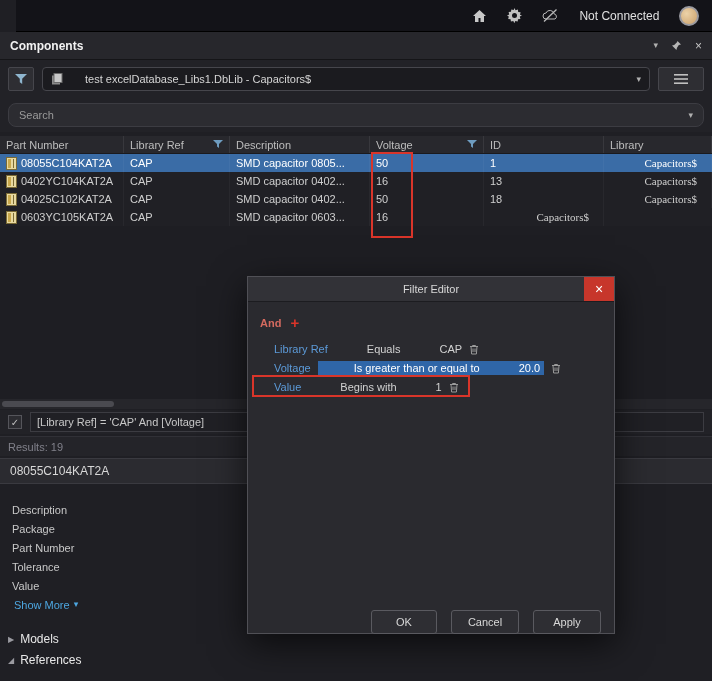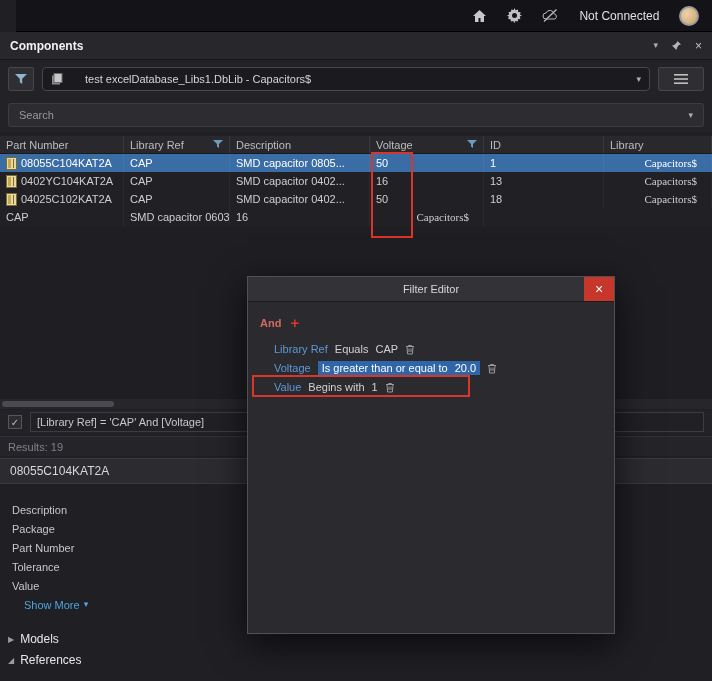--- a/index.html
+++ b/index.html
@@ -28,21 +28,21 @@
   .tool-btn{width:26px;height:24px;background:#2e2e33;border:1px solid #46464c;border-radius:2px;
     display:flex;align-items:center;justify-content:center;}
   .combo{flex:1;height:24px;background:#1b1b1f;border:1px solid #46464c;border-radius:4px;
     display:flex;align-items:center;gap:22px;padding:0 8px;color:#d5d5d5;}
   .combo .caret{margin-left:auto;}
   .menu-btn{width:46px;height:24px;background:#2e2e33;border:1px solid #46464c;border-radius:2px;
     display:flex;align-items:center;justify-content:center;}
   
   .search-row{position:absolute;left:0;top:98px;width:712px;height:34px;background:#222227;
     display:flex;align-items:center;padding:0 8px;}
-  .search-box{flex:1;height:24px;background:#2c2c31;border:1px solid #3c3c42;border-radius:3px;
+  .search-box{flex:1;height:24px;background:#2c2c31;border:1px solid #3c3c42;border-radius:8px;
     display:flex;align-items:center;gap:16px;padding:0 10px;}
   .search-box input{flex:1;background:transparent;border:none;outline:none;color:#ddd;
     font-family:inherit;font-size:11px;}
   .search-box input::placeholder{color:#9a9a9a;}
   
   .grid-row{display:grid;grid-template-columns:124px 106px 140px 114px 120px 108px;}
   .thead{position:absolute;left:0;top:136px;width:712px;height:18px;background:#28282d;border-bottom:1px solid #1a1a1e;}
   .th{display:flex;align-items:center;gap:4px;padding:0 6px;color:#bdbdbd;border-right:1px solid #38383d;
     overflow:hidden;white-space:nowrap;}
   .th .funnel{margin-left:auto;}
@@ -63,21 +63,21 @@
   .expr-box{flex:1;height:20px;background:#202025;border:1px solid #3c3c42;display:flex;align-items:center;
     padding:0 6px;overflow:hidden;white-space:nowrap;color:#c8c8c8;}
   .results-row{position:absolute;left:0;top:436px;width:712px;height:20px;background:#242429;
     display:flex;align-items:center;padding:0 8px;color:#80808a;border-top:1px solid #303036;}
   
   .part-bar{position:absolute;left:0;top:458px;width:712px;height:26px;background:#2b2b30;
     border-top:1px solid #3a3a40;border-bottom:1px solid #3a3a40;display:flex;align-items:center;
     padding:0 10px;color:#d8d8d8;font-size:12px;}
   .params{position:absolute;left:0;top:500px;width:240px;}
   .param{height:19px;display:flex;align-items:center;padding-left:12px;color:#c8c8c8;}
-  .show-more{height:19px;display:flex;align-items:center;gap:4px;padding-left:24px;color:#4da6e0;}
+  .show-more{height:19px;display:flex;align-items:center;gap:4px;padding-left:14px;color:#4da6e0;}
   .show-more .caret{color:#4da6e0;}
   .section{position:absolute;left:0;width:240px;height:18px;display:flex;align-items:center;gap:6px;
     padding-left:8px;color:#e8e8e8;font-size:12px;}
   .section .arrow{color:#9a9aa0;font-size:8px;}
   .sec-models{top:630px;}
   .sec-references{top:651px;}
   
   .annotation{position:absolute;border:2px solid #d9352a;background:transparent;pointer-events:none;}
   .ann-table{left:371px;top:152px;width:42px;height:86px;z-index:5;}
   .ann-cond{left:4px;top:73px;width:218px;height:22px;z-index:12;}
@@ -88,21 +88,21 @@
     align-items:center;justify-content:center;color:#d8d8d8;position:relative;}
   .dialog-close{position:absolute;right:0;top:0;width:30px;height:24px;background:#c7362b;color:#fff;
     display:flex;align-items:center;justify-content:center;font-size:14px;}
   .dialog-body{position:relative;height:332px;}
   .and-row{position:absolute;left:12px;top:13px;display:flex;align-items:center;gap:9px;}
   .and-label{color:#d46a5f;font-weight:bold;}
   .add-plus{color:#d9352a;font-weight:bold;font-size:15px;line-height:1;}
   .cond{position:absolute;left:26px;display:flex;align-items:center;gap:7px;height:18px;}
   .cond-0{top:38px;}.cond-1{top:57px;}.cond-2{top:76px;}
   .fld{color:#5c9ad8;}
-  .op,.val{color:#d2d2d2;}
+  .op,.val{color:#d2d2d2;margin-left:32px;}
   .hl{background:#2f66a8;padding:1px 4px;display:flex;gap:7px;}
   .hl .op,.hl .val{color:#fff;}
   .dlg-buttons{position:absolute;right:13px;top:308px;display:flex;gap:14px;}
   .dlg-btn{height:24px;background:#2e2e33;border:1px solid #5a5a60;border-radius:3px;color:#d8d8d8;
     display:flex;align-items:center;justify-content:center;}
   .btn-ok{width:66px;}.btn-cancel{width:68px;}.btn-apply{width:68px;}
 </style>
 </head>
 <body>
 
@@ -255,20 +255,30 @@
         </span>
       <span>04025C102KAT2A</span>
     </div>
     <div class="td">CAP</div>
     <div class="td">SMD capacitor 0402...</div>
     <div class="td">50</div>
     <div class="td">18</div>
     <div class="td right">Capacitors$</div>
   </div>
   <div class="tr grid-row">
+    <div class="td">
+      <span>
+          <svg width="11" height="13" viewBox="0 0 11 13">
+            <rect x="0.5" y="0.5" width="10" height="12" fill="#e8d9a0" stroke="#7a6a35"></rect>
+            <rect x="2" y="2" width="3" height="9" fill="#c9a84c"></rect>
+            <line x1="7.5" y1="2" x2="7.5" y2="11" stroke="#7a6a35"></line>
+          </svg>
+        </span>
+      <span>0603YC105KAT2A</span>
+    </div>
     <div class="td">CAP</div>
     <div class="td">SMD capacitor 0603...</div>
     <div class="td">16</div>
     <div class="td right">Capacitors$</div>
   </div>
 </div>
 <div class="table-fill"></div>
 
 <div class="annotation ann-table"></div>
 
@@ -357,14 +367,19 @@
       <span class="val">1</span>
       <span>
         <svg width="10" height="11" viewBox="0 0 10 11">
             <path d="M1 2.5h8M3.5 2.5V1.5h3v1M2 2.5l.6 7.5h4.8L8 2.5M4 4.5v3.5M6 4.5v3.5" stroke="#9a9a9a" fill="none" stroke-width="1"></path>
           </svg>
       </span>
     </div>
 
     <div class="annotation ann-cond"></div>
 
+    <div class="dlg-buttons">
+      <div class="dlg-btn btn-ok">OK</div>
+      <div class="dlg-btn btn-cancel">Cancel</div>
+      <div class="dlg-btn btn-apply">Apply</div>
+    </div>
   </div>
 </div>
 
 </body></html>

